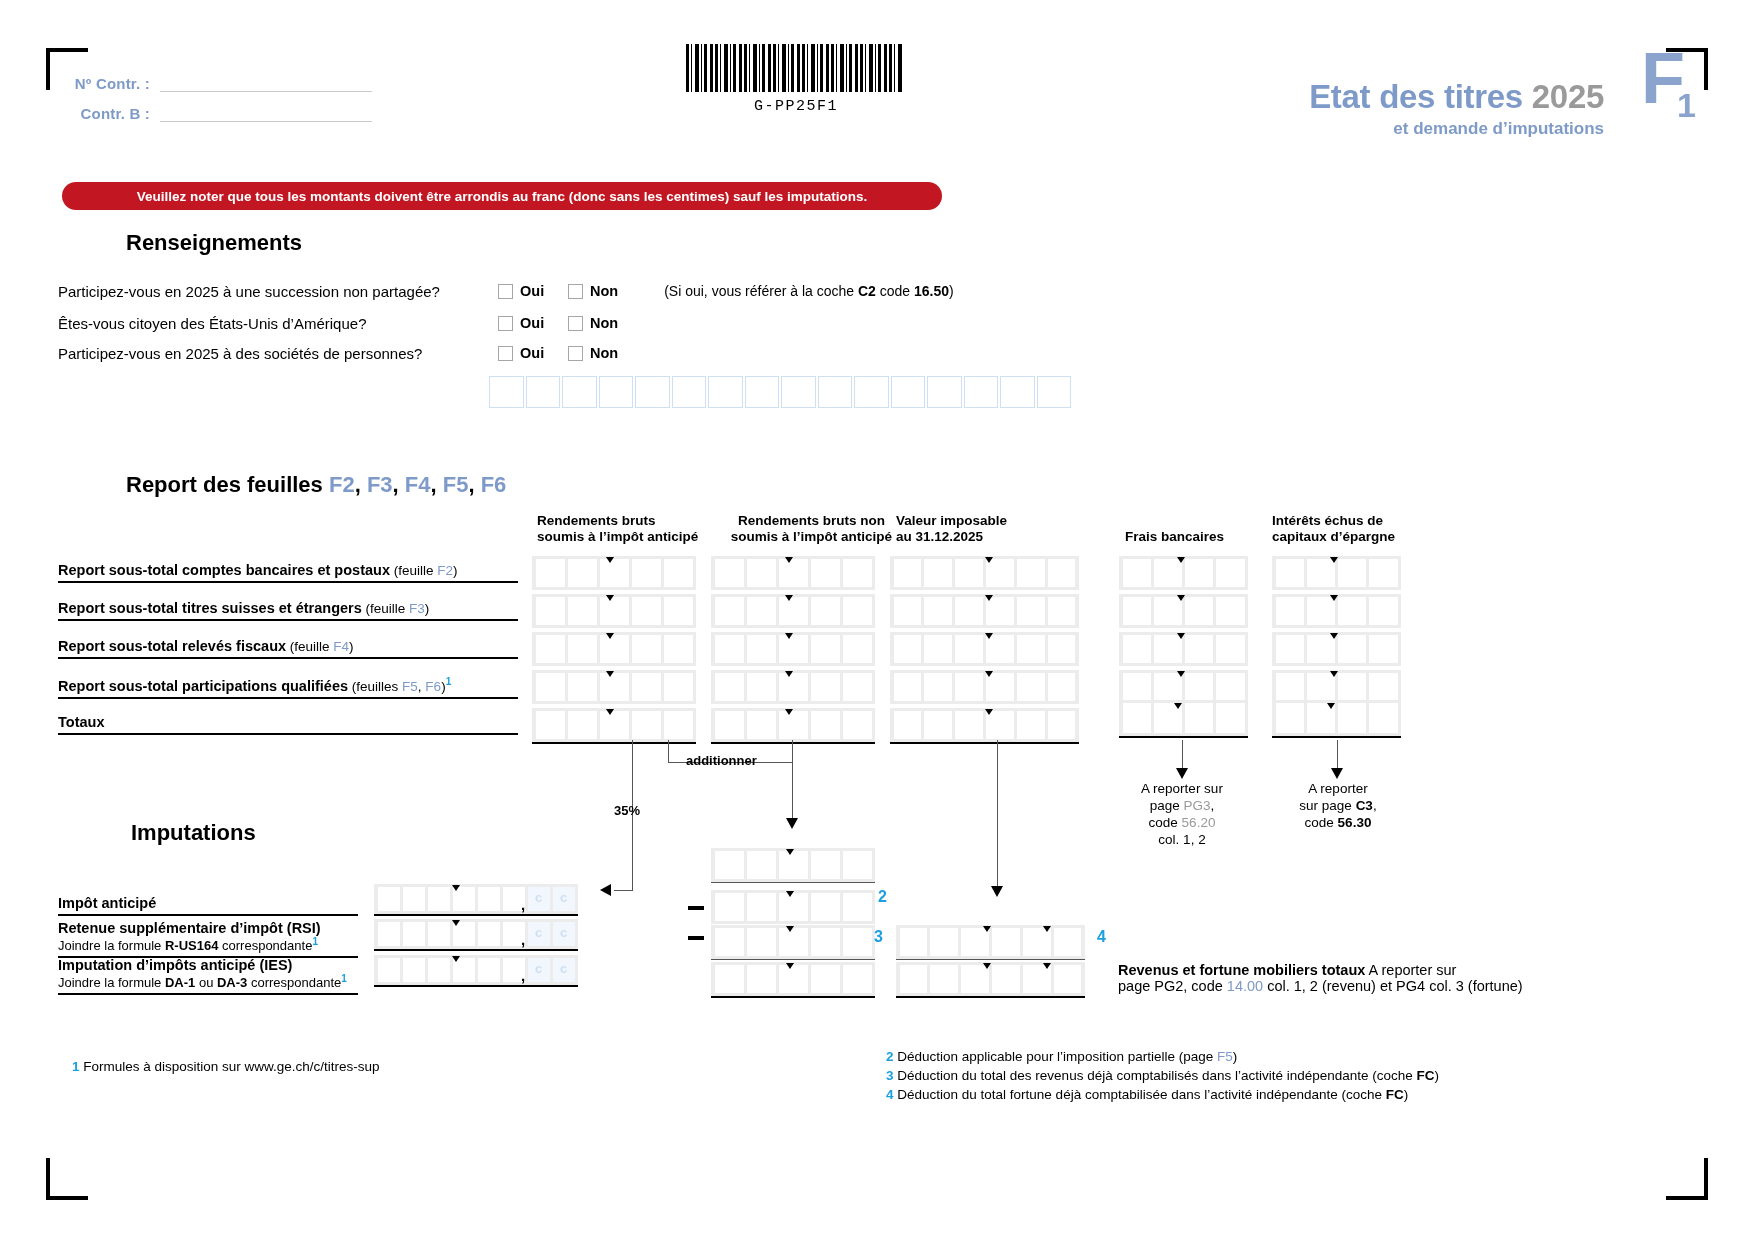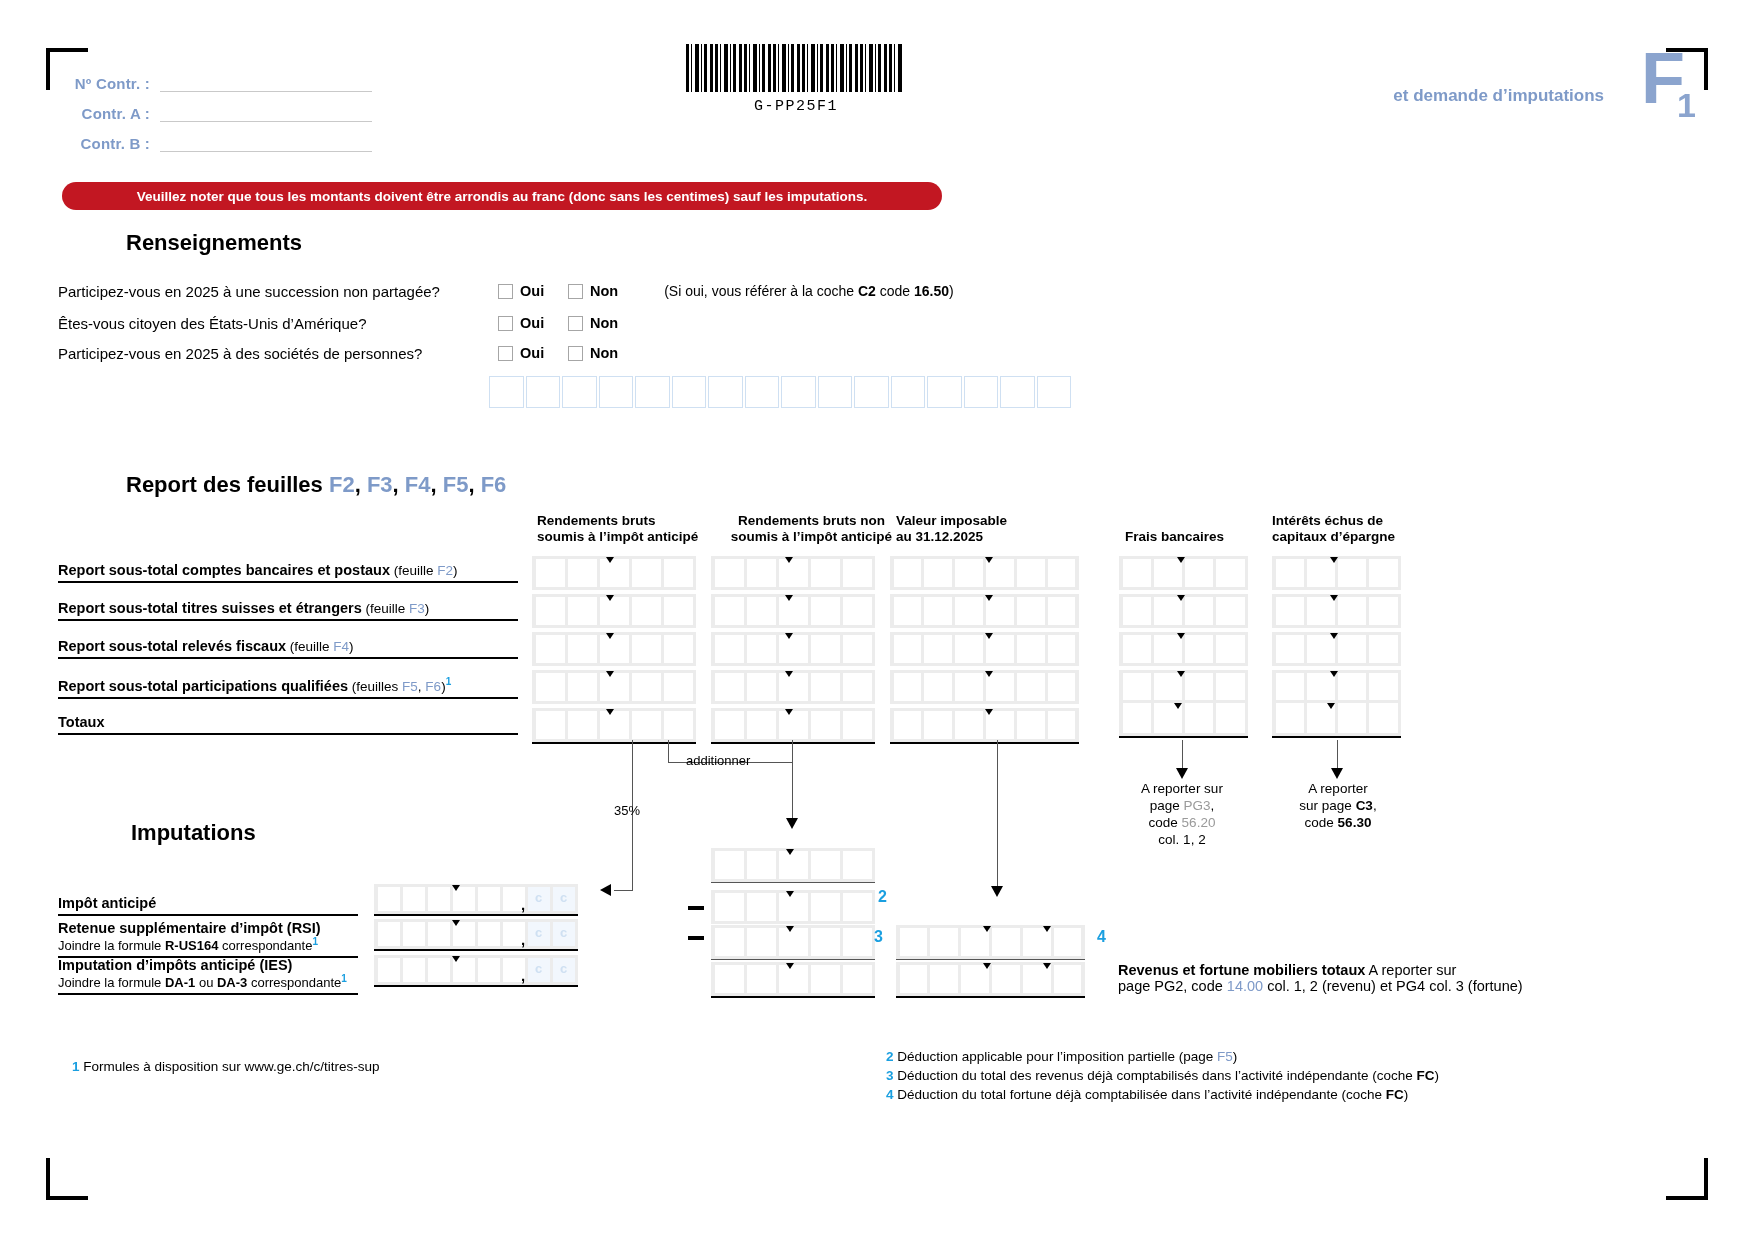--- a/index.html
+++ b/index.html
@@ -101,21 +101,21 @@
          border-top: 6px solid #000; }
 
   
   .vline { position: absolute; background: #555; width: 1px; }
   .hline { position: absolute; background: #555; height: 1px; }
   .arrow-down { position: absolute; width: 0; height: 0;
     border-left: 6px solid transparent; border-right: 6px solid transparent; border-top: 11px solid #000; }
   .arrow-left { position: absolute; width: 0; height: 0;
     border-top: 6px solid transparent; border-bottom: 6px solid transparent; border-right: 11px solid #000; }
 
-  .lbl-small { position: absolute; font-size: 13px; font-weight: normal; }
+  .lbl-small { position: absolute; font-size: 13px; font-weight: bold; }
   .note-center { position: absolute; font-size: 13.5px; text-align: center; line-height: 17px; }
   .note-center .gray { color: #9a9a9a; }
   .note-center b { font-weight: bold; }
 
   .minus { position: absolute; width: 16px; height: 4px; background: #000; }
   .refnum { position: absolute; font-size: 16px; font-weight: bold; color: #1a9fe0; }
 
   .totline { position: absolute; font-size: 14.5px; }
   .totline .ttl { font-weight: bold; }
 
@@ -133,35 +133,35 @@
   <div class="corner tr"></div>
   <div class="corner bl"></div>
   <div class="corner br"></div>
 
   <div class="contrib">
     <div class="contrib-row">
       <div class="contrib-label">Nº Contr. :</div>
       <div class="contrib-line"></div>
     </div>
     <div class="contrib-row">
-      <div class="contrib-label">Contr. A :</div>
-      <div class="contrib-line"></div>
-    </div>
-    <div class="contrib-row">
       <div class="contrib-label">Contr. B :</div>
       <div class="contrib-line"></div>
     </div>
   </div>
 
   <div class="barcode-wrap">
     <div class="barcode"></div>
     <div class="barcode-text">G-PP25F1</div>
   </div>
 
   <div class="title-block">
+    <div class="title-main">
+      <span>Etat des titres</span>
+      <span class="year">2025</span>
+    </div>
     <div class="title-sub">et demande d’imputations</div>
   </div>
   <div class="form-code">
     <span class="big">F</span><span class="small">1</span>
   </div>
 
   <div class="banner">Veuillez noter que tous les montants doivent être arrondis au franc (donc sans les centimes) sauf les imputations.</div>
 
   <div class="h-section" style="left:126px; top:230px;">Renseignements</div>
 

